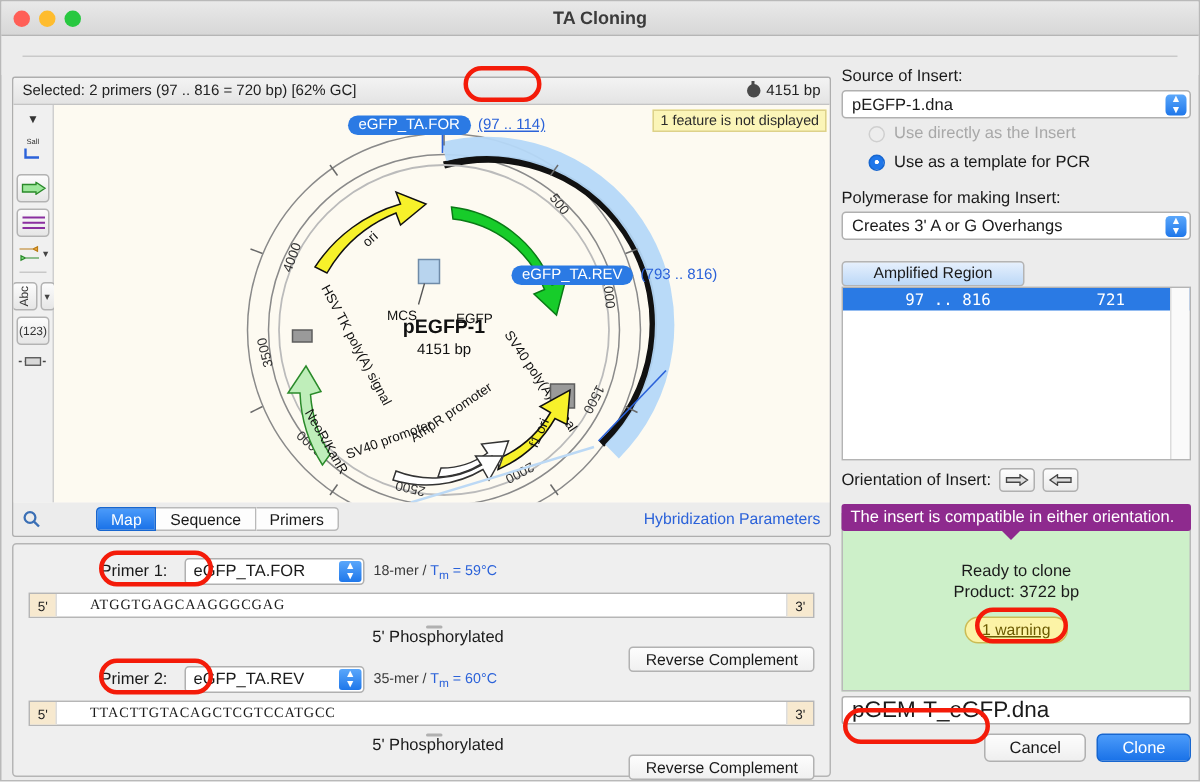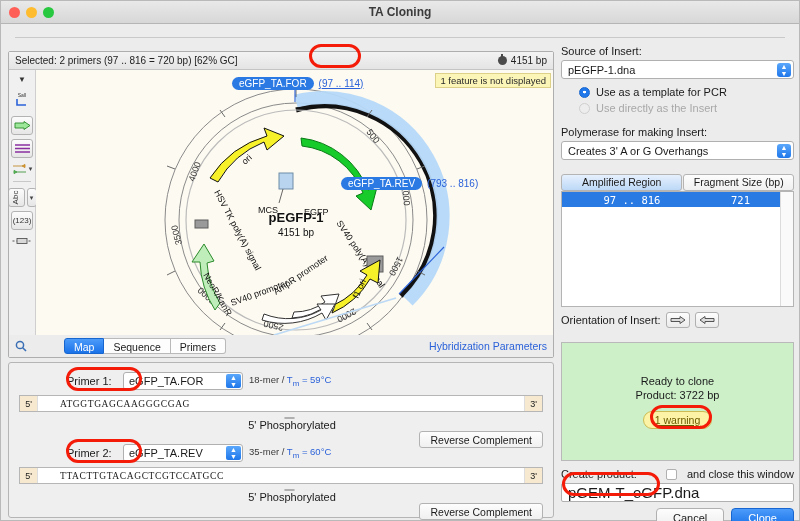--- a/index.html
+++ b/index.html
@@ -402,38 +402,37 @@
   </div>
 
   <div class="rightcol">
 
     <div class="rlabel">Source of Insert:</div>
     <div class="rcombo">
       <span>pEGFP-1.dna</span>
       <span class="arrowbox">▲<br>▼</span>
     </div>
 
+    <div class="radio-row" style="margin-top:4px;">
+      <span class="radio dim"></span>
+      <span class="dimmed">Use directly as the Insert</span>
+    </div>
     <div class="radio-row">
       <span class="radio on"></span>
       <span>Use as a template for PCR</span>
-    </div>
-    <div class="radio-row" style="margin-top:4px;">
-      <span class="radio dim"></span>
-      <span class="dimmed">Use directly as the Insert</span>
     </div>
 
     <div class="rlabel" style="margin-top:12px;">Polymerase for making Insert:</div>
     <div class="rcombo">
       <span>Creates 3' A or G Overhangs</span>
       <span class="arrowbox">▲<br>▼</span>
     </div>
 
     <div class="tblhdr" style="margin-top:14px;">
       <div class="thcell a">Amplified Region</div>
-      <div class="thcell b">Fragment Size (bp)</div>
     </div>
     <div class="listbox">
       <div class="lrow">
         <span class="c1">97 .. 816</span>
         <span class="c2">721</span>
       </div>
       <div class="vscroll"></div>
     </div>
 
     <div class="orient">
@@ -443,34 +442,28 @@
             <path d="M1 2.5 H10 V0.5 L15 4 L10 7.5 V5.5 H1 Z" fill="#dcdcdc" stroke="#444" stroke-width="0.9"></path>
           </svg>
       </span>
       <span class="obtn">
         <svg width="16" height="8" viewBox="0 0 16 8">
             <path d="M15 2.5 H6 V0.5 L1 4 L6 7.5 V5.5 H15 Z" fill="#dcdcdc" stroke="#444" stroke-width="0.9"></path>
           </svg>
       </span>
     </div>
 
+    <div class="tooltip">The insert is compatible in either orientation.</div>
 
     <div class="greenbox">
       <div class="ln">Ready to clone</div>
       <div class="ln">Product:  3722 bp</div>
       <div class="warnbtn">1 warning</div>
     </div>
 
-    <div class="cprow">
-      <span>Create product:</span>
-      <span class="rightpart">
-        <span class="cbx"></span>
-        <span>and close this window</span>
-      </span>
-    </div>
     <div class="tinput">pGEM-T_eGFP.dna</div>
 
     <div class="btnrow">
       <div class="pbtn">Cancel</div>
       <div class="pbtn primary">Clone</div>
     </div>
   </div>
 
   <div class="hl-rect" style="left:649px;top:404px;width:62px;height:24px;"></div>
   <div class="hl-rect" style="left:561px;top:471px;width:98px;height:24px;"></div>

